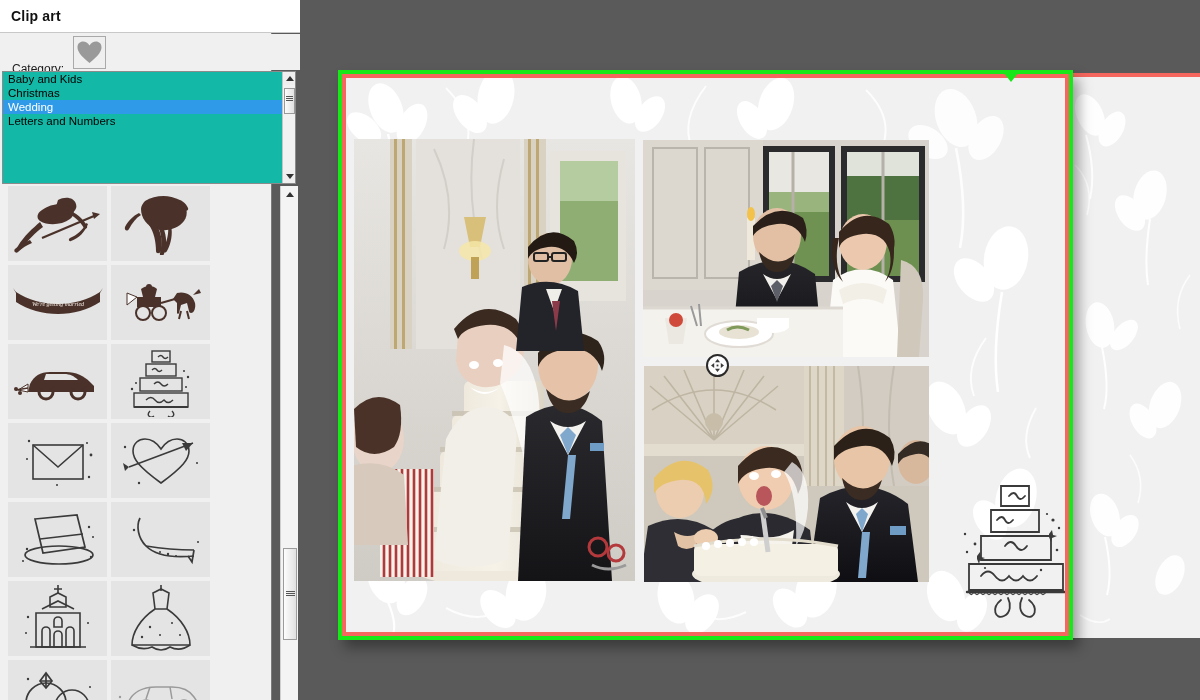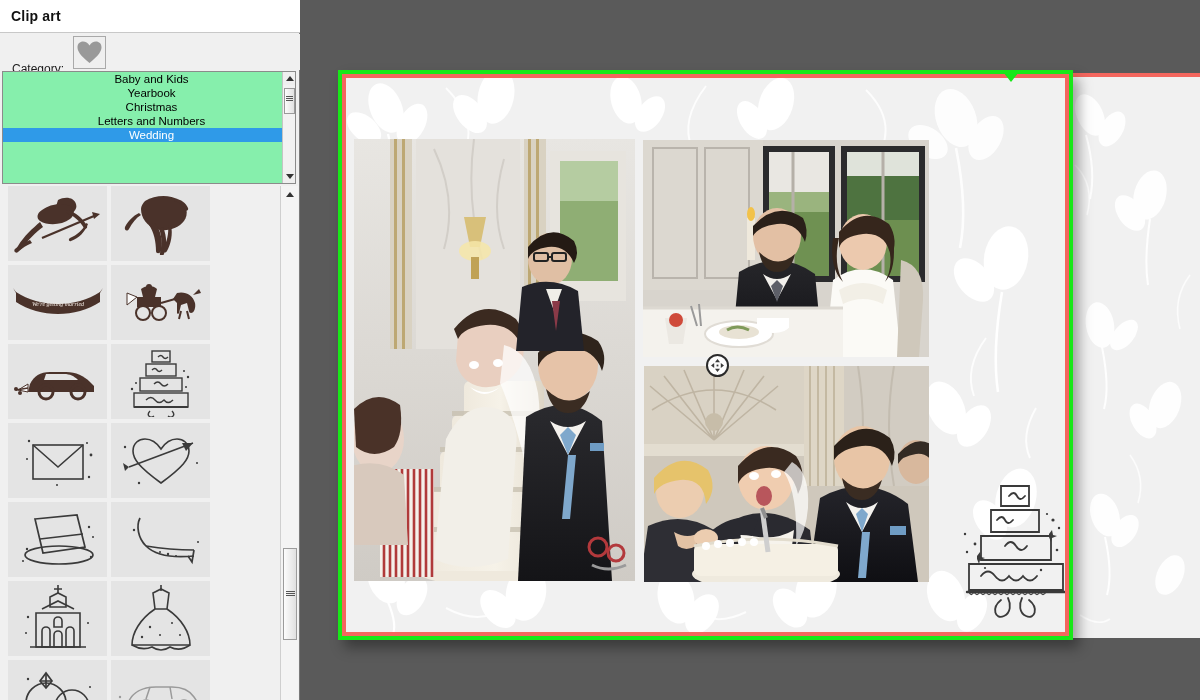--- a/index.html
+++ b/index.html
@@ -5,24 +5,23 @@
   html,body{margin:0;padding:0;}
   body{
     width:1200px;height:700px;overflow:hidden;
     font-family:"Liberation Sans",sans-serif;
     background:#5a5a5a;
     position:relative;
   }
 
   
   #clipart-panel{
-    position:absolute;left:0;top:0;width:300px;height:700px;
+    position:absolute;left:0;top:0;width:272px;height:700px;
     background:#f0f0f0;border-right:1px solid #7a7a7a;
     box-sizing:border-box;
-    text-align:center;
   }
   #panel-titlebar{
     position:absolute;left:0;top:0;width:300px;height:33px;
     background:#ffffff;border-bottom:1px solid #c8c8c8;
     box-sizing:border-box;
   }
   #panel-title{
     position:absolute;left:11px;top:8px;
     font-size:14px;font-weight:bold;color:#111;
     letter-spacing:.2px;
@@ -38,21 +37,21 @@
   }
   #category-swatch{
     position:absolute;left:73px;top:36px;width:33px;height:33px;
     background:#efefef;border:1px solid #a9a9a9;box-sizing:border-box;
   }
   #category-swatch svg{display:block;margin:4px auto 0;}
 
   
   #category-list{
     position:absolute;left:2px;top:71px;width:294px;height:113px;
-    background:#86efac;border:1px solid #8b8b8b;box-sizing:border-box;
+    background:#14b8a6;border:1px solid #8b8b8b;box-sizing:border-box;
     overflow:hidden;
   }
   .cat-item{
     height:14px;line-height:14px;font-size:11.5px;color:#000;
     padding-left:5px;white-space:nowrap;
   }
   .cat-item.selected{background:#2f9ae8;color:#ffffff;}
 
   
   #cat-scroll{
@@ -186,24 +185,23 @@
     <span>
       <svg width="25" height="23" viewBox="0 0 25 23">
         <path d="M12.5 22 C 3 14.5 0.5 10 0.5 6.3 C 0.5 2.8 3 0.6 6 0.6 C 8.6 0.6 11 2.2 12.5 4.6 C 14 2.2 16.4 0.6 19 0.6 C 22 0.6 24.5 2.8 24.5 6.3 C 24.5 10 22 14.5 12.5 22 Z" fill="#999999"></path>
       </svg>
     </span>
   </div>
 
   <div id="category-list">
     <div id="cat-items">
         <div class="cat-item">Baby and Kids</div>
-        <div class="cat-item">Yearbook</div>
         <div class="cat-item">Christmas</div>
+        <div class="cat-item selected">Wedding</div>
         <div class="cat-item">Letters and Numbers</div>
-        <div class="cat-item selected">Wedding</div>
       </div>
     <div id="cat-scroll">
       <div class="sb-arrow up">
           <div class="tri up"></div>
         </div>
       <div id="cat-thumb">
           <div class="grip"></div>
         </div>
       <div class="sb-arrow down">
           <div class="tri down"></div>

